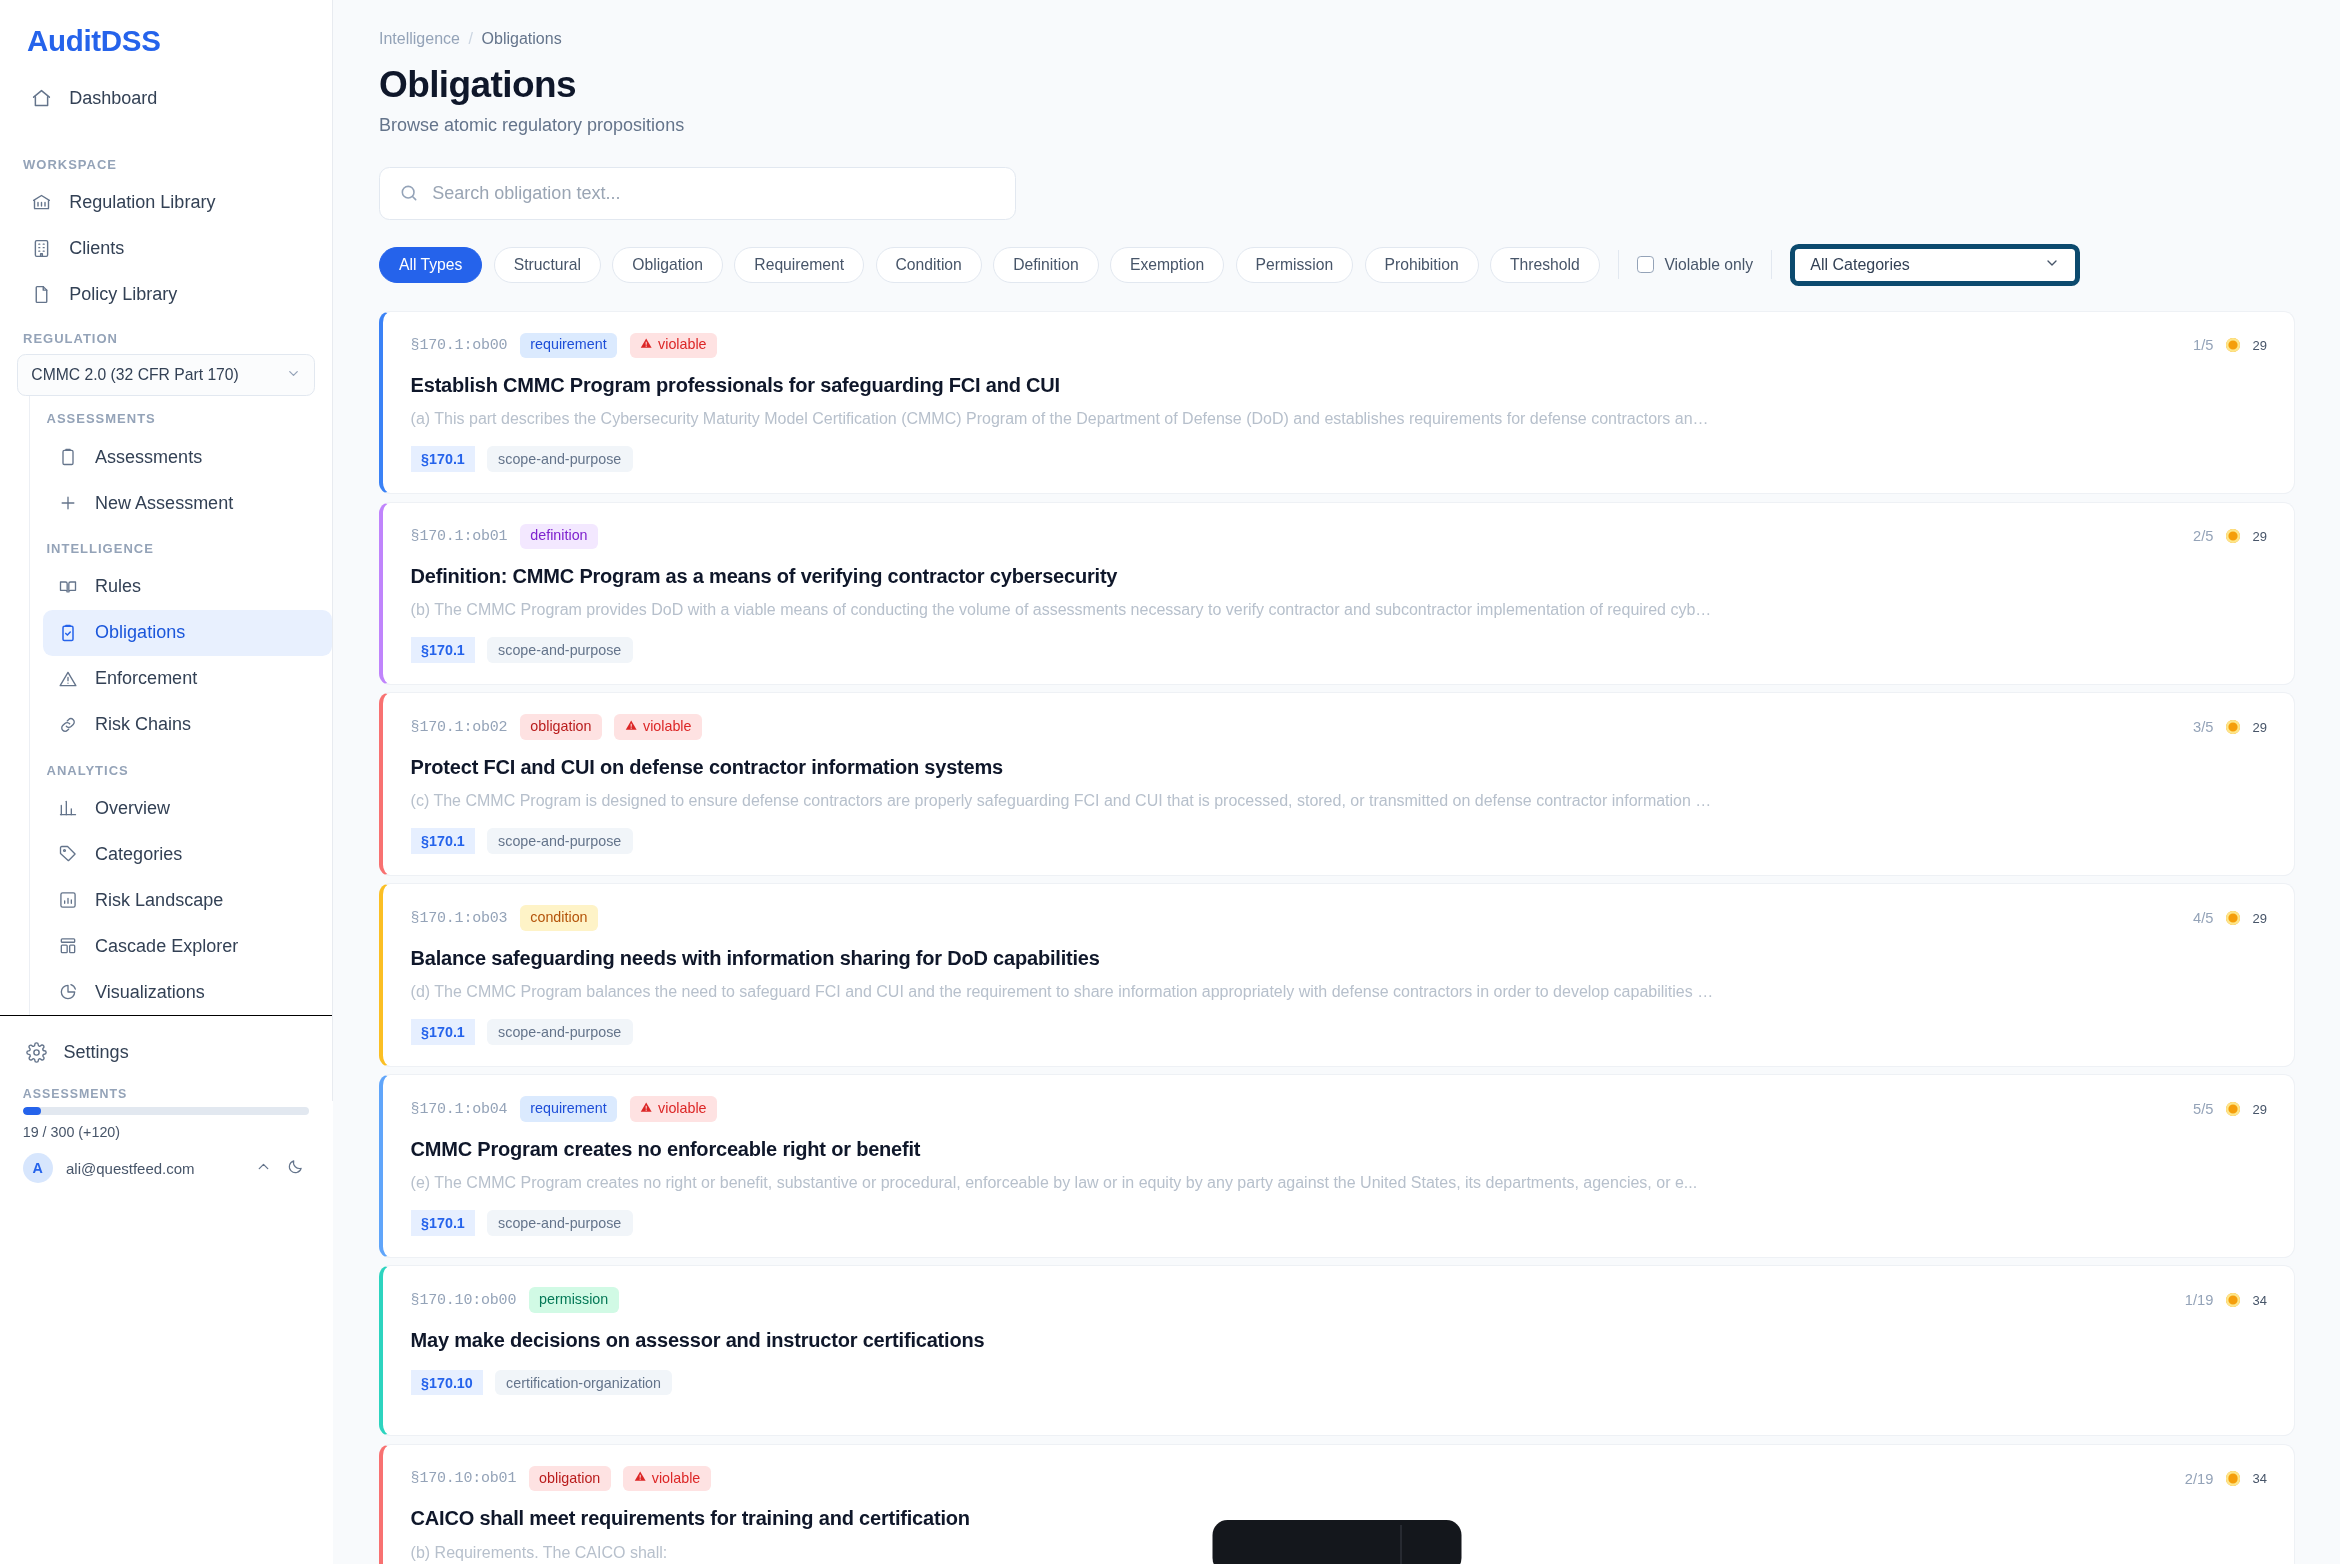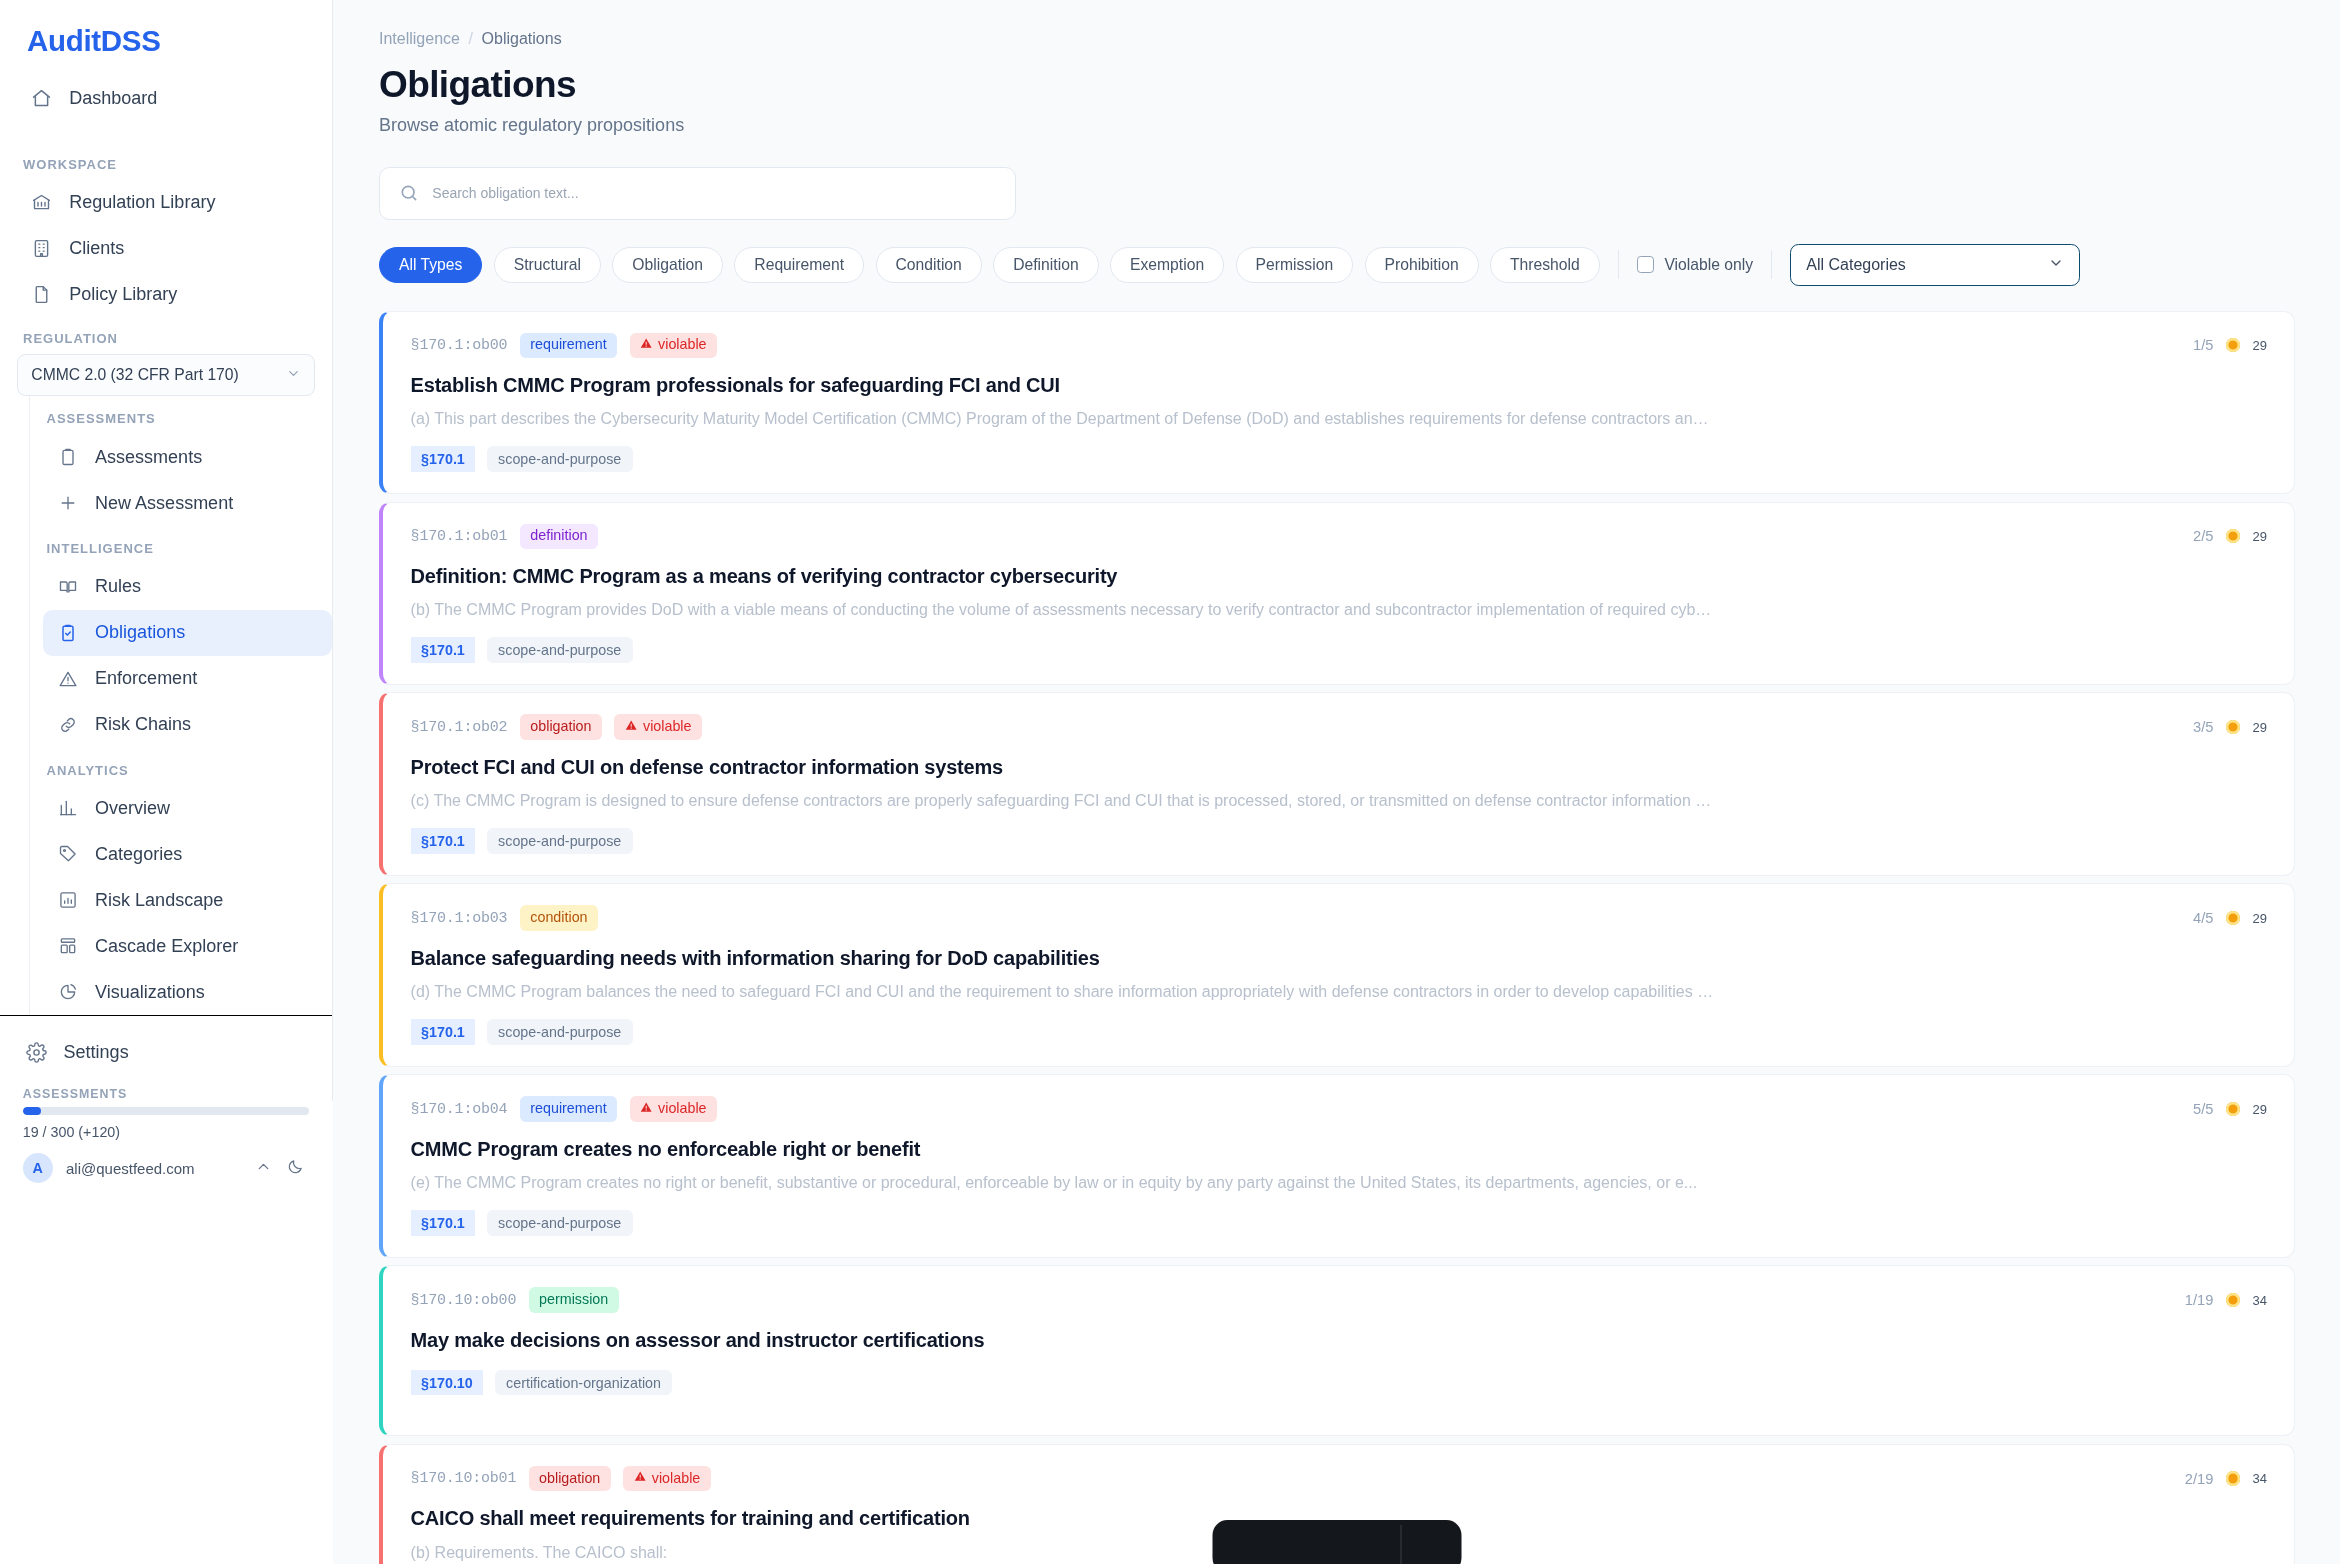--- a/index.html
+++ b/index.html
@@ -124,21 +124,21 @@
     border-radius: 10.5px;
     display: flex;
     align-items: center;
     gap: 13.3px;
     padding: 0 19px;
   }
   .searchbar .sico { color: #94a3b8; display: flex; }
   .searchbar input {
     border: none; outline: none; background: transparent;
     font-family: "Liberation Sans", sans-serif;
-    font-size: 14px; color: #334155; width: 100%;
+    font-size: 18px; color: #334155; width: 100%;
   }
   .searchbar input::placeholder { color: #9aa5b4; }
 
   .filters { margin-top: 24px; display: flex; align-items: center; gap: 11.4px; flex-wrap: nowrap; }
   .chip {
     height: 36px;
     padding: 0 19px;
     border-radius: 18px;
     border: 1px solid #e2e8f0;
     background: #ffffff;
@@ -148,21 +148,21 @@
     cursor: pointer;
     white-space: nowrap;
   }
   .chip.active { background: #2563eb; border-color: #2563eb; color: #ffffff; font-weight: 500; }
   .vsep { width: 1px; height: 28.5px; background: #e2e8f0; margin: 0 6.7px; }
   .violable-toggle { display: flex; align-items: center; gap: 10.5px; font-size: 15.7px; color: #475569; cursor: pointer; white-space: nowrap; }
   .cbox { width: 17px; height: 17px; border: 1.5px solid #94a3b8; border-radius: 3.8px; background: #fff; }
   .cat-select {
     height: 42px;
     min-width: 290px;
-    border: 1px solid #0c4a6e;
+    border: 5px solid #0c4a6e;
     border-radius: 8.6px;
     background: #ffffff;
     display: flex; align-items: center;
     padding: 0 15px;
     font-size: 16px;
     color: #334155;
     cursor: pointer;
   }
   .cat-select .chev { margin-left: auto; color: #475569; }
 

